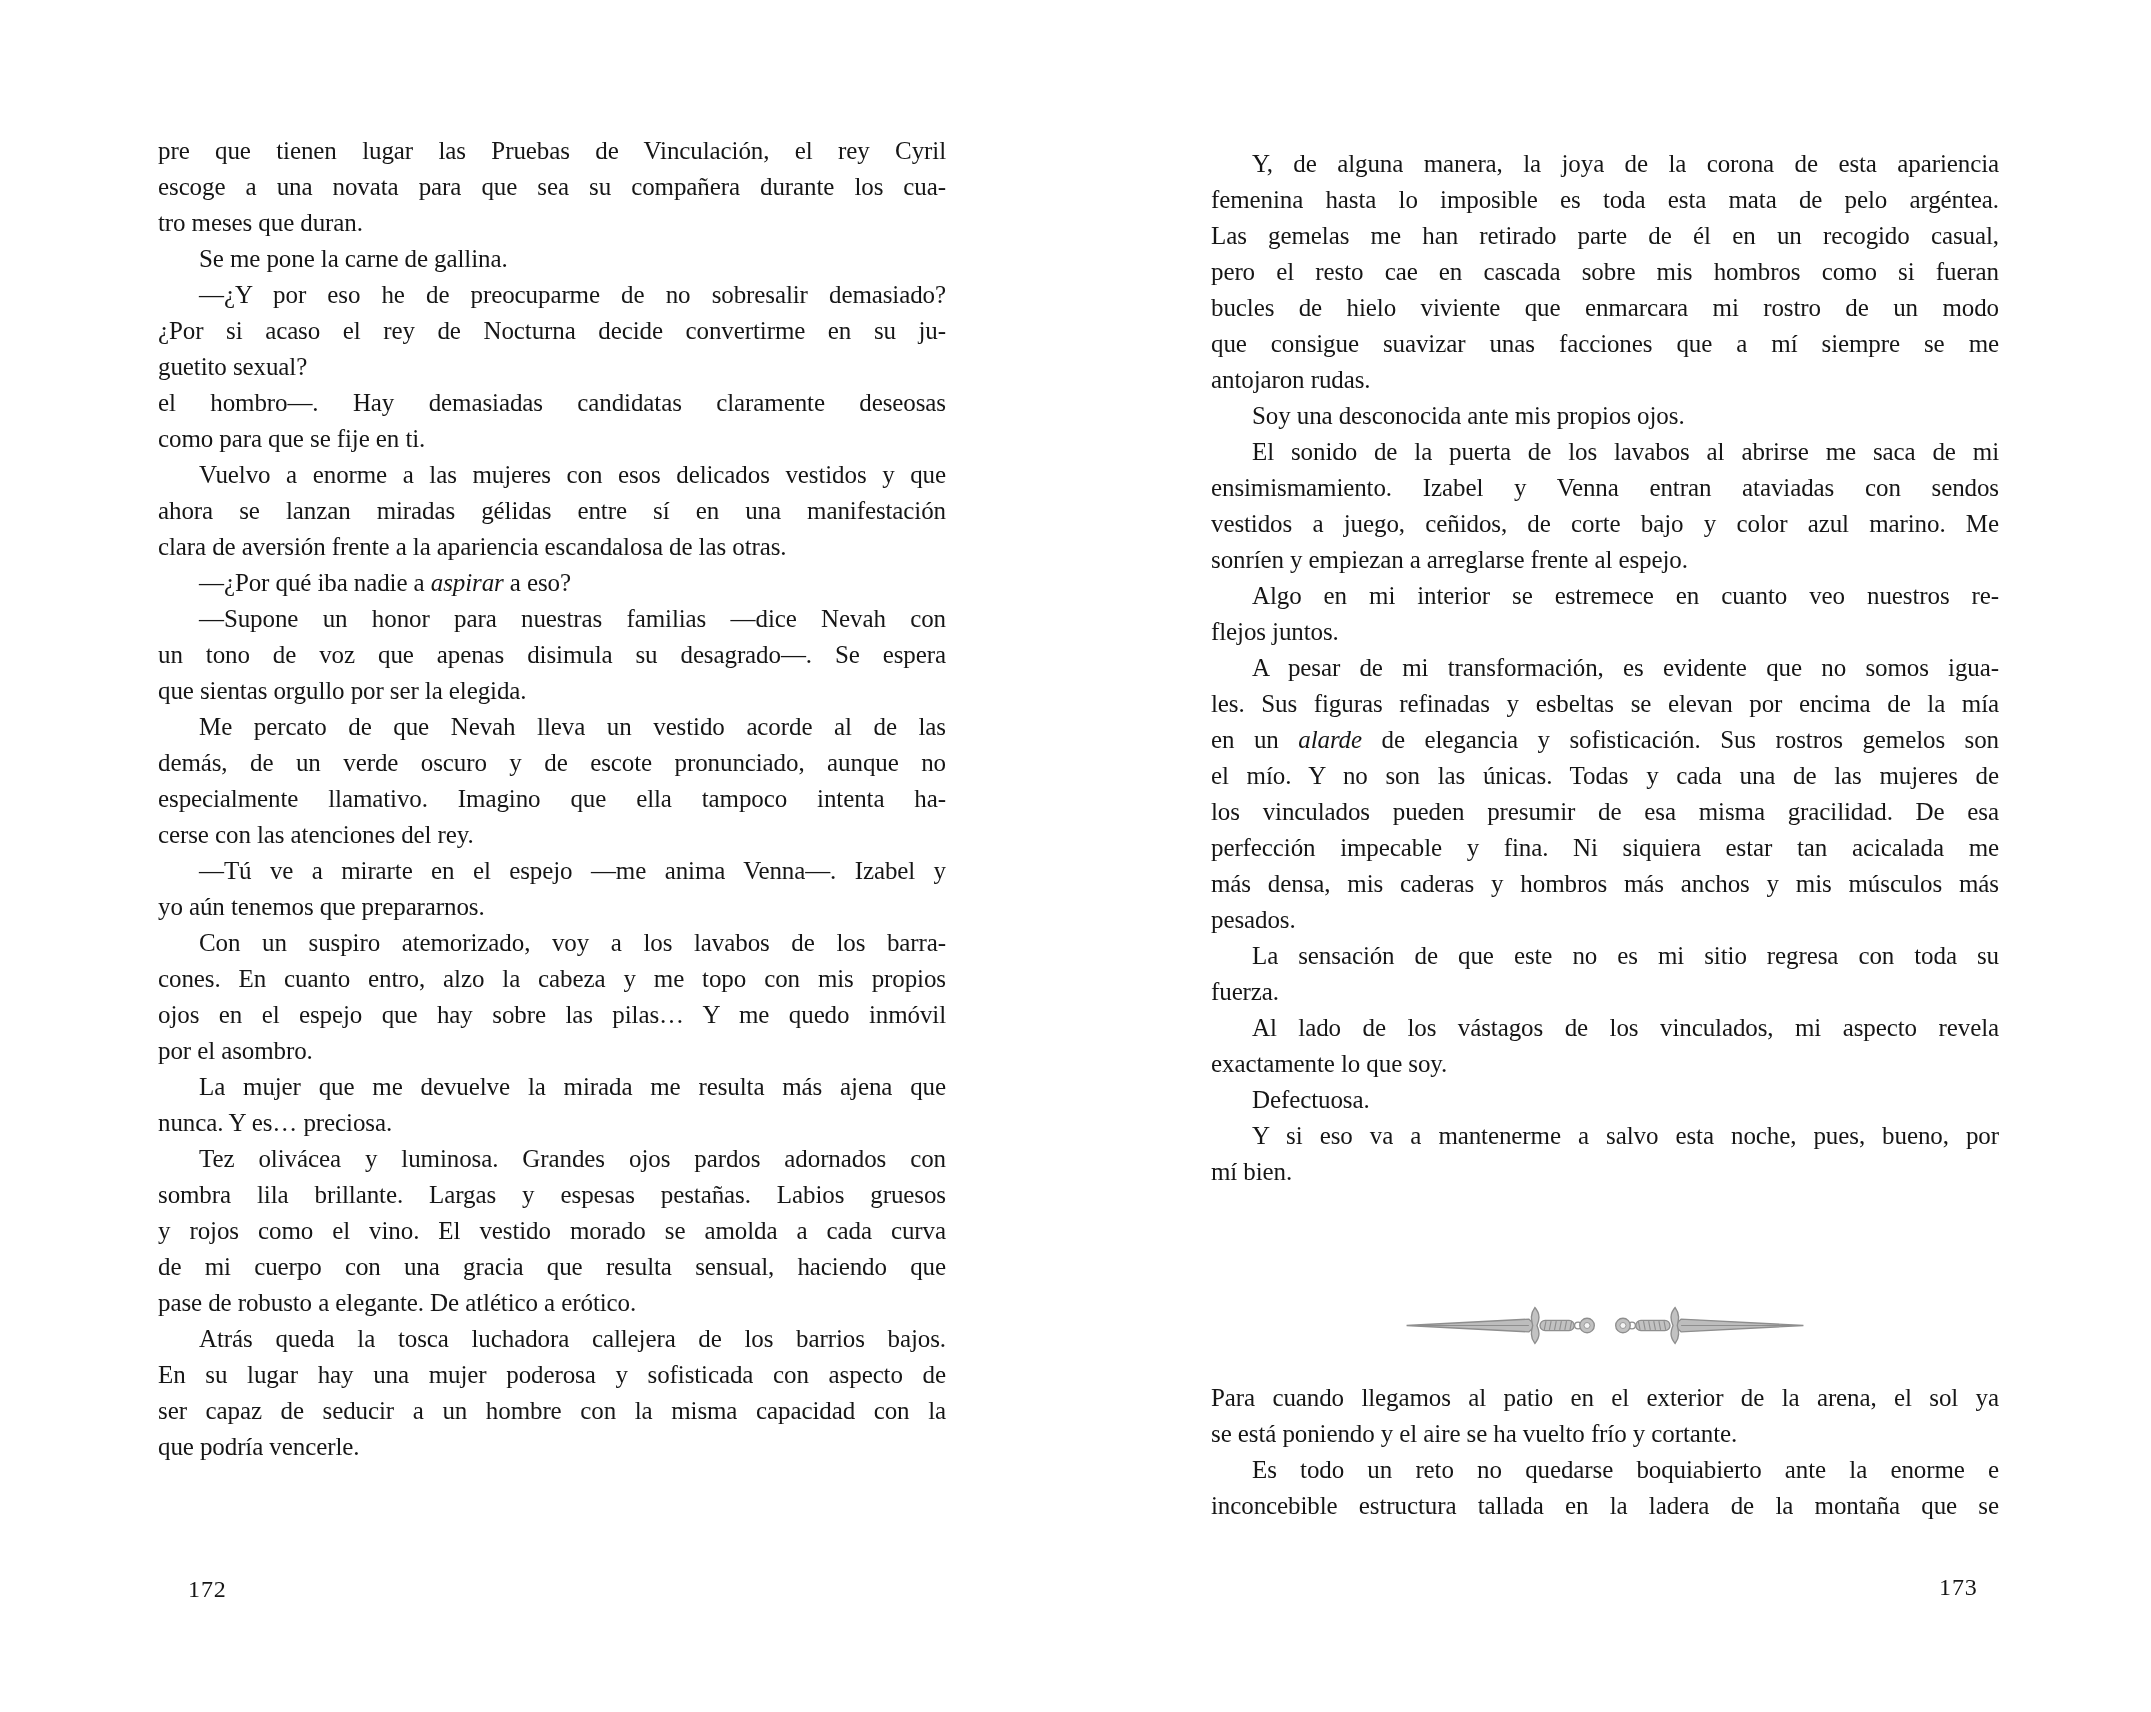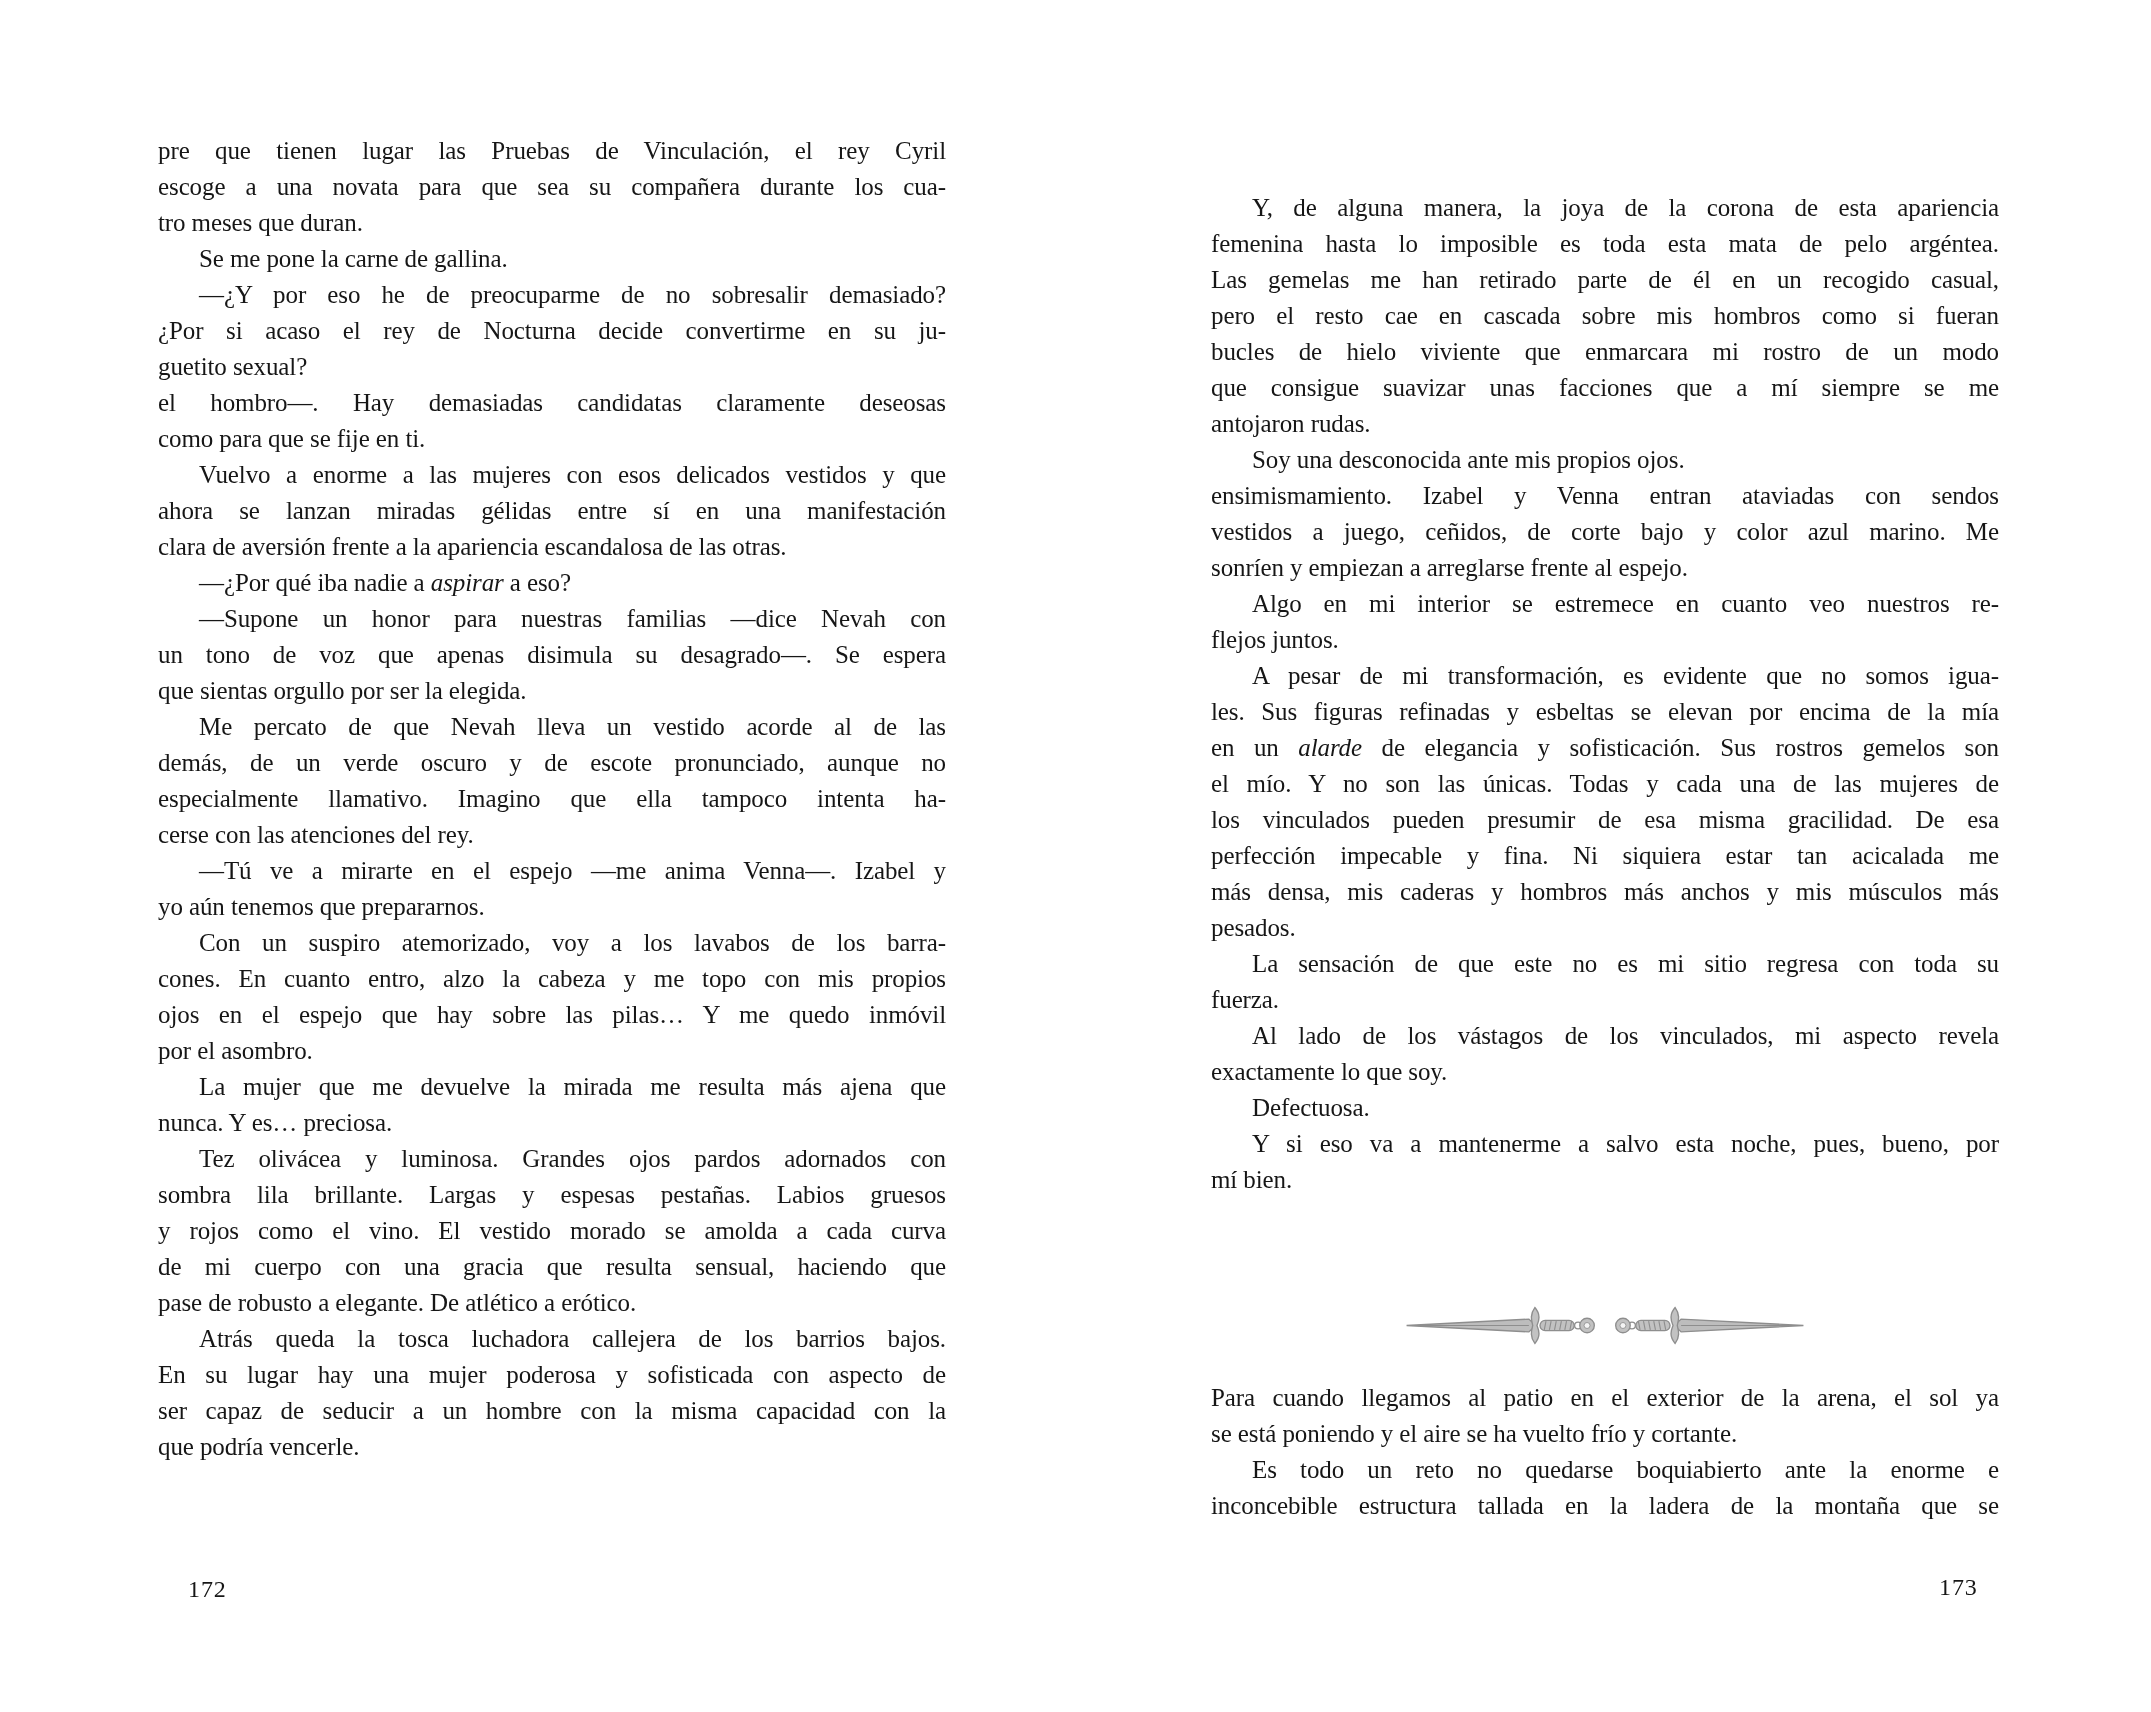--- a/index.html
+++ b/index.html
@@ -95,29 +95,30 @@
       <div class="line just">sombra lila brillante. Largas y espesas pestañas. Labios gruesos</div>
       <div class="line just">y rojos como el vino. El vestido morado se amolda a cada curva</div>
       <div class="line just">de mi cuerpo con una gracia que resulta sensual, haciendo que</div>
       <div class="line">pase de robusto a elegante. De atlético a erótico.</div>
       <div class="line ind just">Atrás queda la tosca luchadora callejera de los barrios bajos.</div>
       <div class="line just">En su lugar hay una mujer poderosa y sofisticada con aspecto de</div>
       <div class="line just">ser capaz de seducir a un hombre con la misma capacidad con la</div>
       <div class="line">que podría vencerle.</div>
     </div>
 
-  <div class="col" style="left:1211px; top:146px; width:788px;margin-top:44px;">
+  <div class="col" style="left:1211px; top:146px; width:788px;">
       <div class="line ind just">Y, de alguna manera, la joya de la corona de esta apariencia</div>
       <div class="line just">femenina hasta lo imposible es toda esta mata de pelo argéntea.</div>
       <div class="line just">Las gemelas me han retirado parte de él en un recogido casual,</div>
       <div class="line just">pero el resto cae en cascada sobre mis hombros como si fueran</div>
       <div class="line just">bucles de hielo viviente que enmarcara mi rostro de un modo</div>
       <div class="line just">que consigue suavizar unas facciones que a mí siempre se me</div>
       <div class="line">antojaron rudas.</div>
       <div class="line ind">Soy una desconocida ante mis propios ojos.</div>
+      <div class="line ind just">El sonido de la puerta de los lavabos al abrirse me saca de mi</div>
       <div class="line just">ensimismamiento. Izabel y Venna entran ataviadas con sendos</div>
       <div class="line just">vestidos a juego, ceñidos, de corte bajo y color azul marino. Me</div>
       <div class="line">sonríen y empiezan a arreglarse frente al espejo.</div>
       <div class="line ind just">Algo en mi interior se estremece en cuanto veo nuestros re-</div>
       <div class="line">flejos juntos.</div>
       <div class="line ind just">A pesar de mi transformación, es evidente que no somos igua-</div>
       <div class="line just">les. Sus figuras refinadas y esbeltas se elevan por encima de la mía</div>
       <div class="line just">en un <i>alarde</i> de elegancia y sofisticación. Sus rostros gemelos son</div>
       <div class="line just">el mío. Y no son las únicas. Todas y cada una de las mujeres de</div>
       <div class="line just">los vinculados pueden presumir de esa misma gracilidad. De esa</div>

